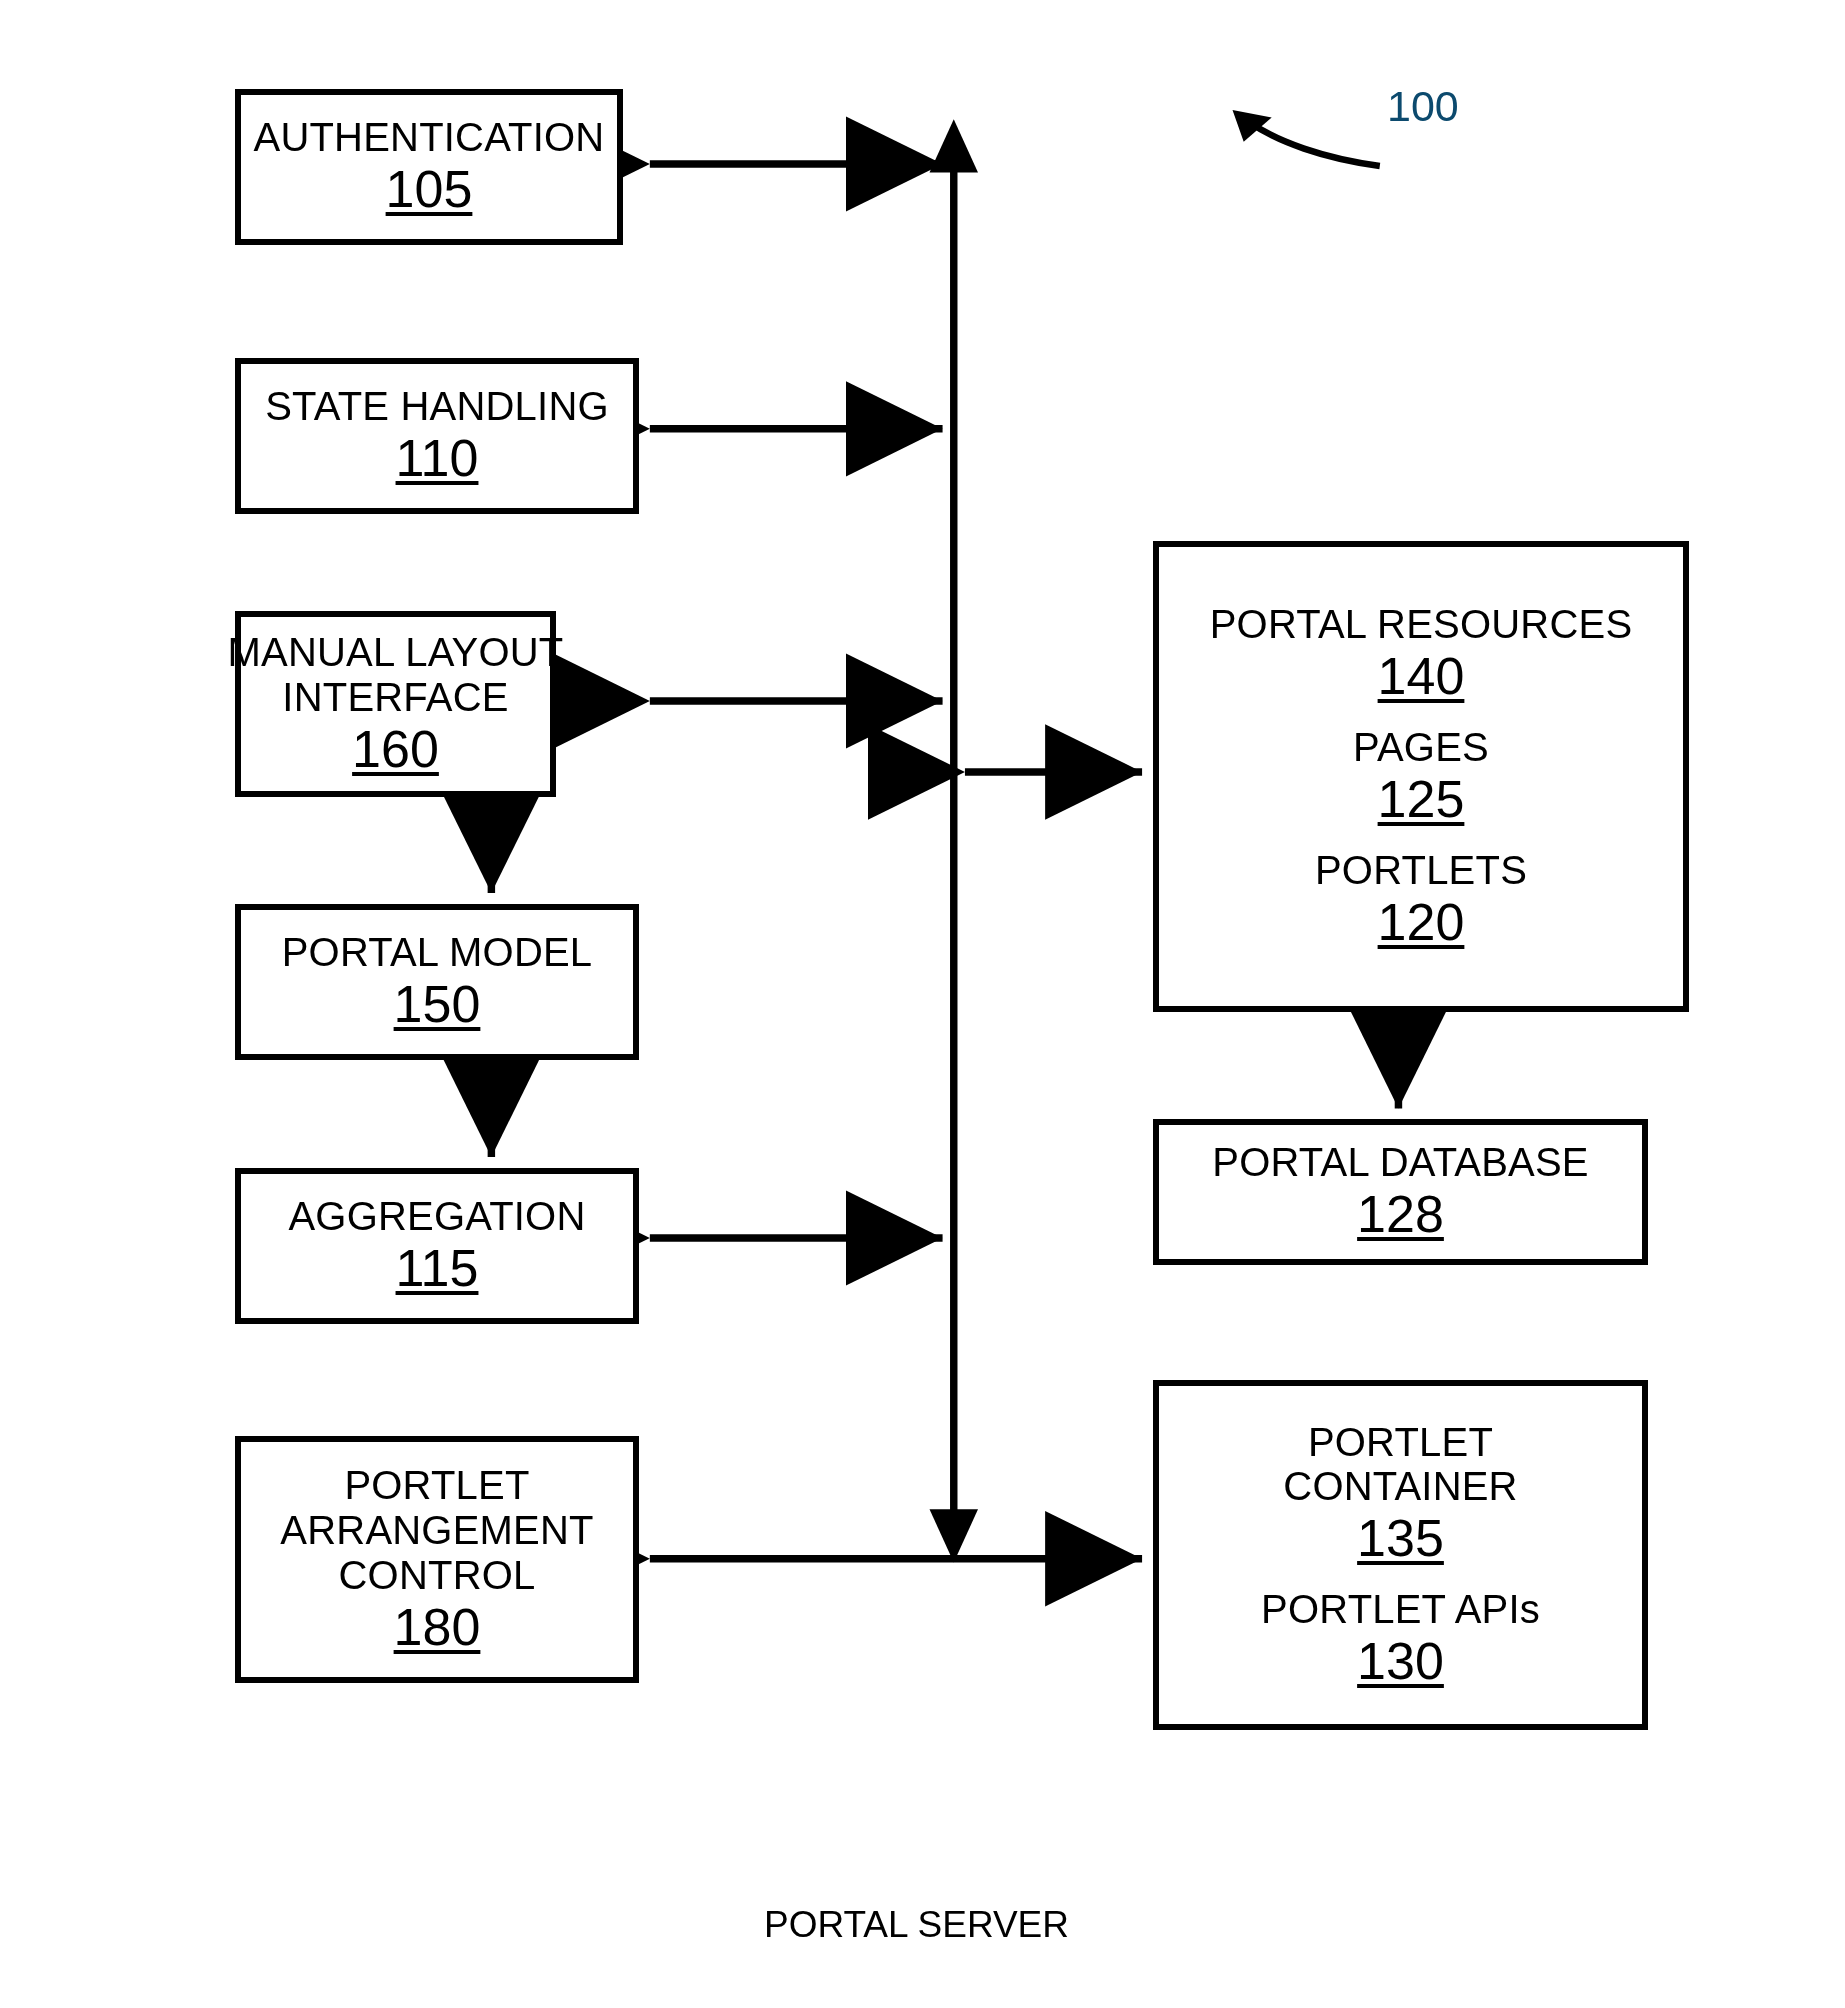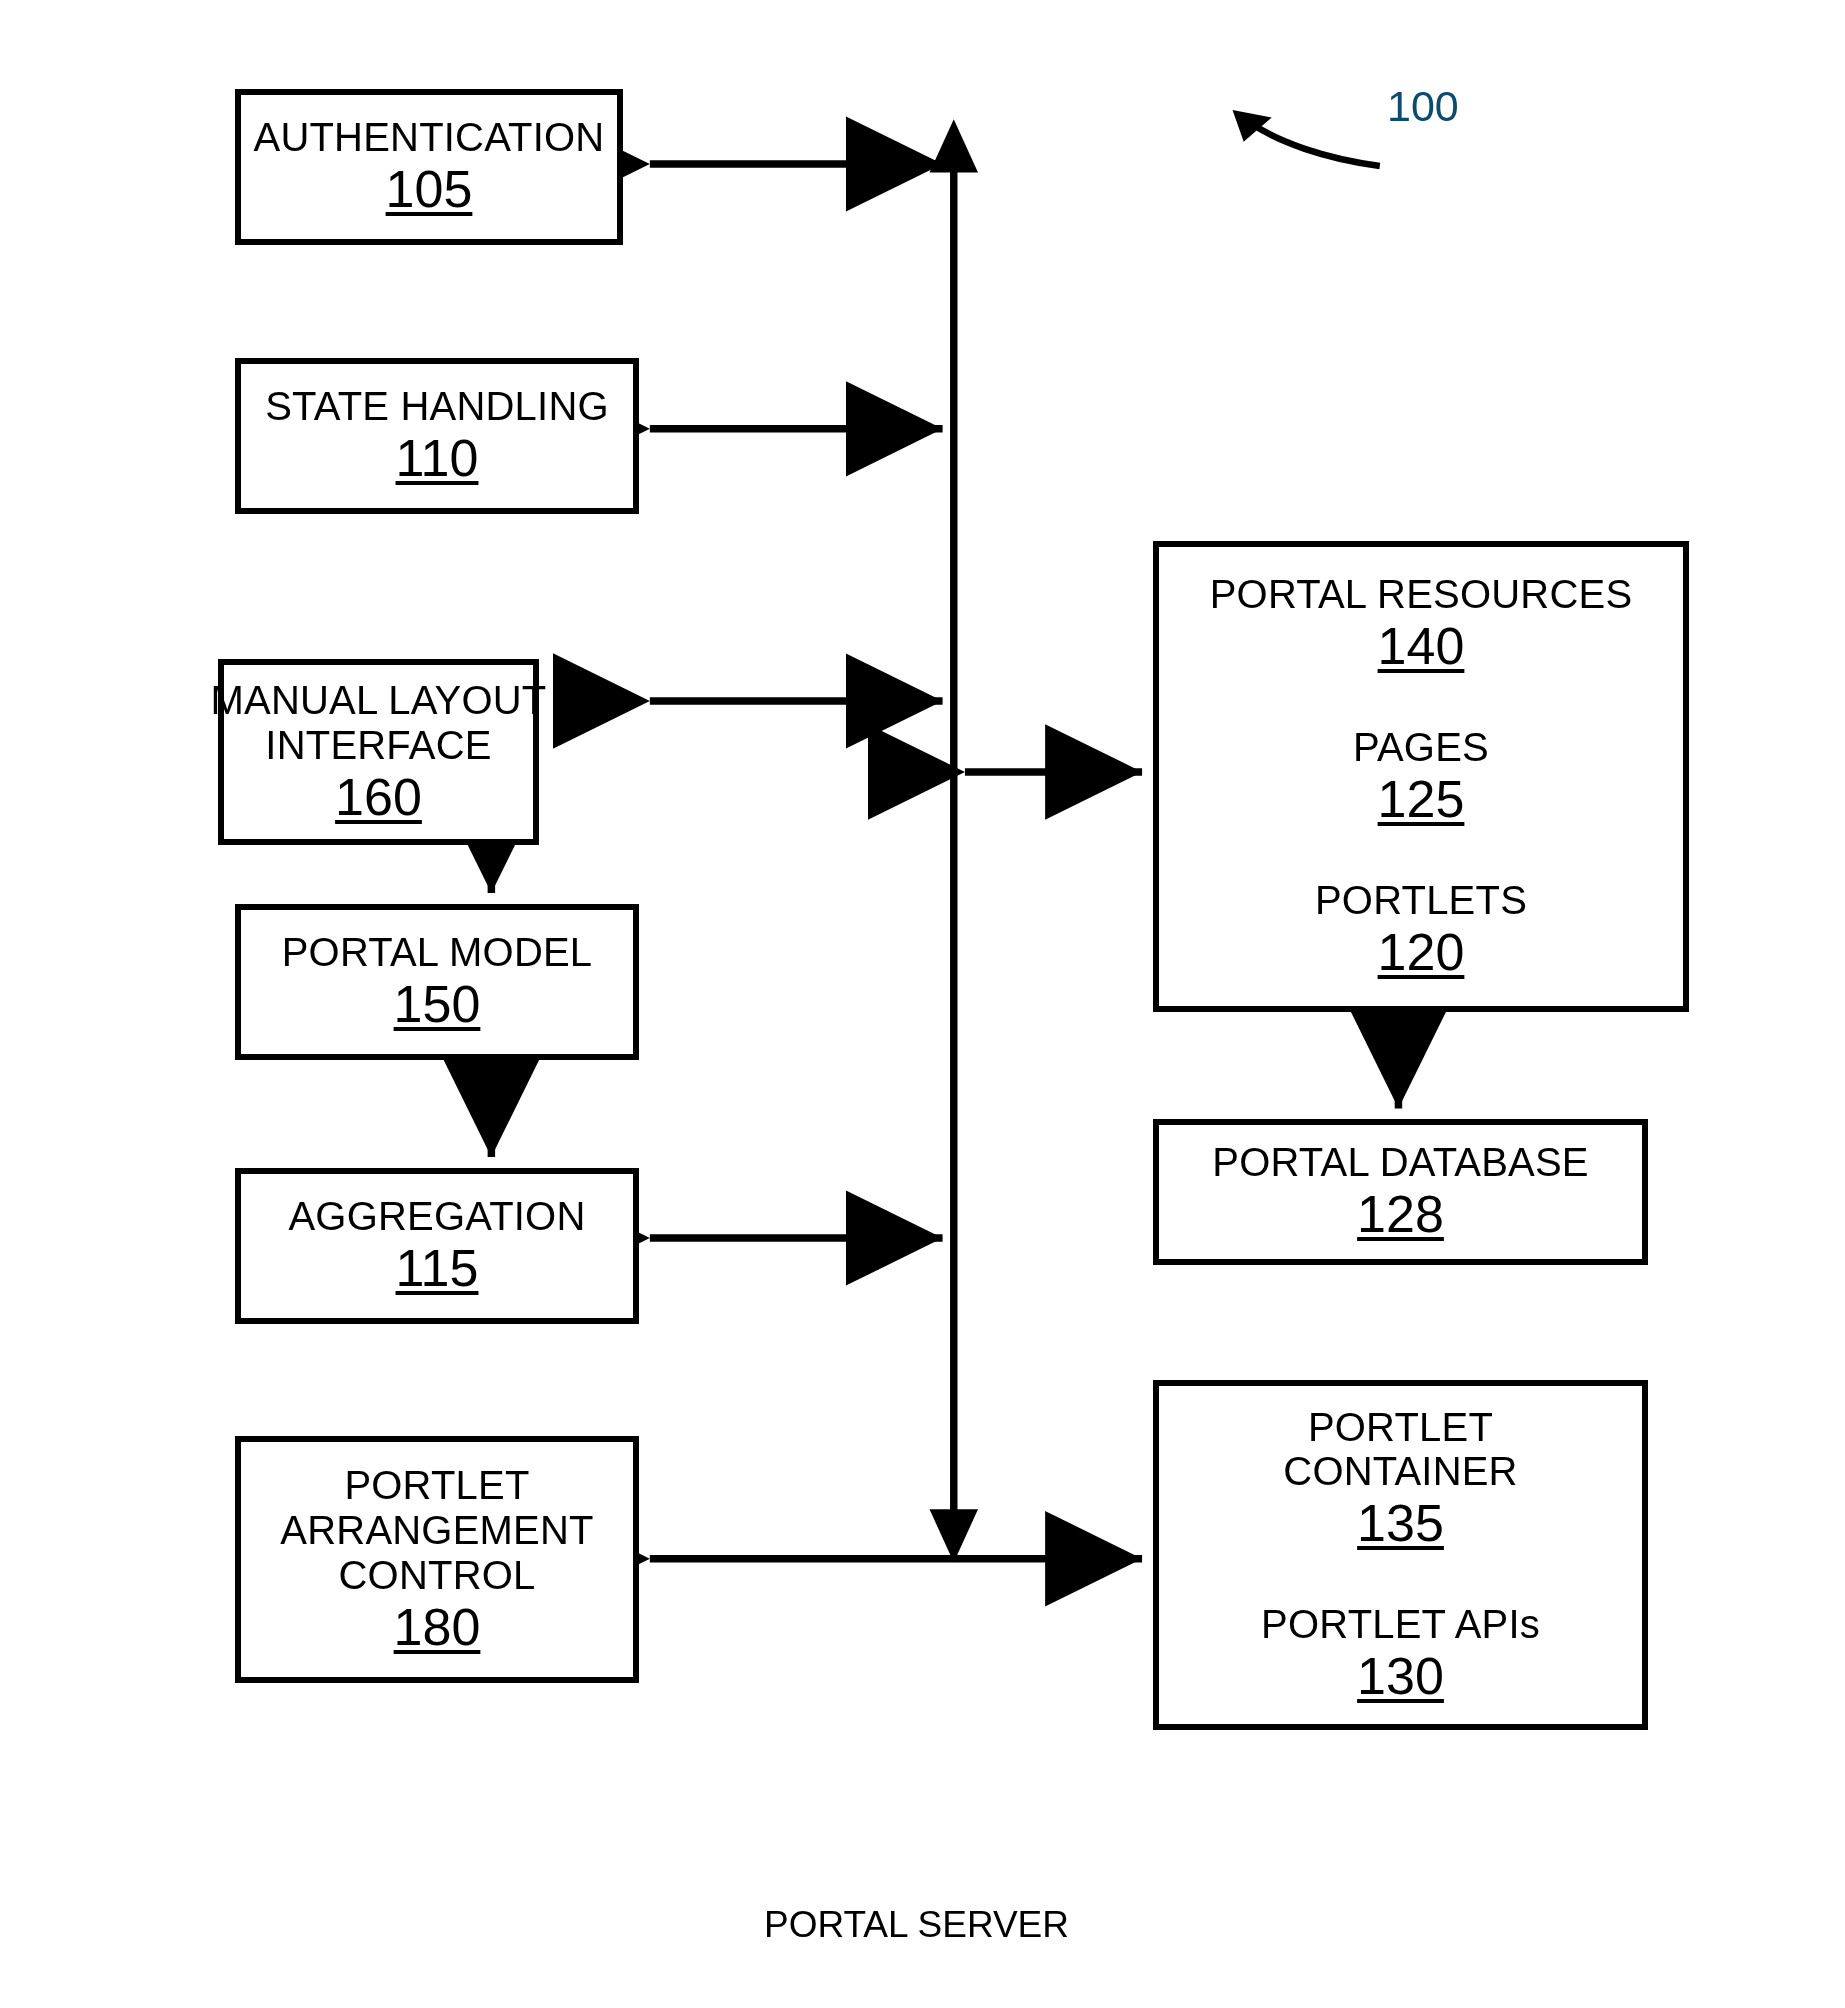--- a/index.html
+++ b/index.html
@@ -39,21 +39,21 @@
     color: #000000;
     text-decoration: underline;
     text-underline-offset: 4.7px;
     text-decoration-thickness: 3.7px;
   }
   .grp {
     display: flex;
     flex-direction: column;
     align-items: center;
   }
-  .grp + .grp { margin-top: 50px; text-align: right; }
+  .grp + .grp { margin-top: 20px; text-align: right; }
   .caption {
     position: absolute;
     font-size: 37px;
     color: #000000;
     white-space: nowrap;
   }
   .fignum {
     position: absolute;
     font-size: 43px;
     color: #0c4a6e;
@@ -136,21 +136,21 @@
   <div class="box" style="left:235px; top:89px; width:388px; height:156px;">
     <div class="box-line">AUTHENTICATION</div>
     <div class="ref">105</div>
   </div>
 
   <div class="box" style="left:235px; top:358px; width:404px; height:156px;">
     <div class="box-line">STATE HANDLING</div>
     <div class="ref">110</div>
   </div>
 
-  <div class="box" style="left:218px; top:611px; width:321px; height:186px;margin-top:48px;">
+  <div class="box" style="left:235px; top:611px; width:321px; height:186px;">
     <div class="box-line">MANUAL LAYOUT</div>
     <div class="box-line">INTERFACE</div>
     <div class="ref">160</div>
   </div>
 
   <div class="box" style="left:235px; top:904px; width:404px; height:156px;">
     <div class="box-line">PORTAL MODEL</div>
     <div class="ref">150</div>
   </div>
 

